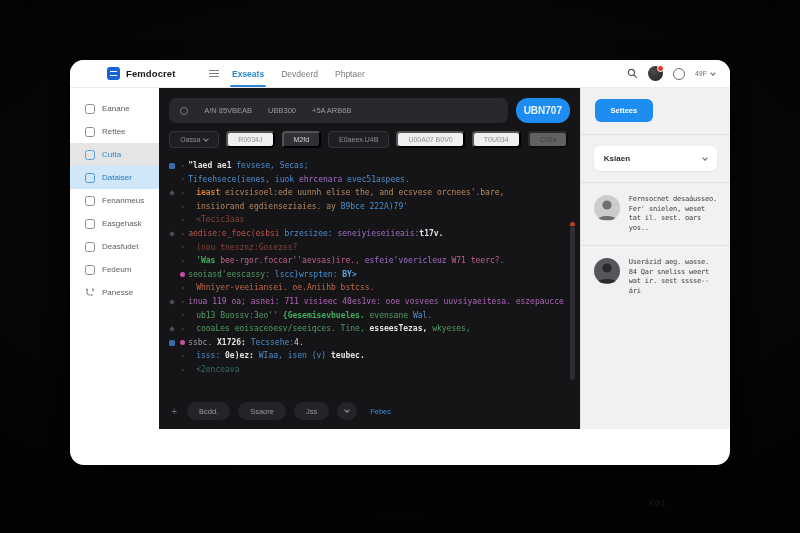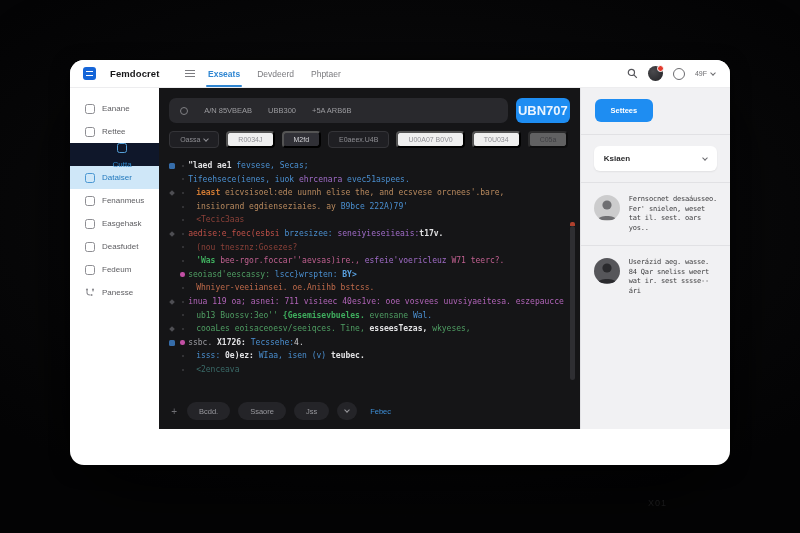--- a/index.html
+++ b/index.html
@@ -19,21 +19,21 @@
   .tl-red { background:#f05044; } .tl-yellow { background:#f8ad29; } .tl-green { background:#2fc343; }
   .tabstrip { flex:1; background:#e9e9ea; display:flex; align-items:stretch; border-bottom:1px solid #dedee0; }
   .btab { display:flex; align-items:center; padding:0 16px; font-size:8.5px; color:#6b6b6e; }
   .btab.active { background:#f5f5f6; color:#1f1f21; font-weight:bold; min-width:78px; }
   .chrome-icons { margin-left:auto; display:flex; align-items:center; gap:9px; padding-right:16px; color:#8f8f92; font-size:7px; }
   .ci-gear { width:7px; height:7px; border:1px dotted #93939a; border-radius:50%; }
   .ci-box { width:6px; height:7px; border:1px solid #93939a; border-radius:1.5px; }
 
   
   .appbar { height:28px; display:flex; align-items:center; background:#fff; border-bottom:1px solid #ededef; }
-  .brand { width:95px; display:flex; align-items:center; gap:14px; padding-left:13px; }
+  .brand { width:95px; display:flex; align-items:center; gap:6px; padding-left:13px;margin-left:24px; }
   .brand-mark { width:13px; height:13px; border-radius:3px; background:#1565d8;
                 background-image:linear-gradient(#fff,#fff),linear-gradient(#fff,#fff);
                 background-size:7px 1.4px,7px 1.4px; background-position:3px 4px,3px 7.5px; background-repeat:no-repeat; }
   .brand-name { font-size:9.5px; font-weight:bold; color:#161618; letter-spacing:.1px; }
   .menu-icon { width:10px; margin-left:20px; display:flex; flex-direction:column; gap:2px; }
   .menu-icon i { display:block; height:1.3px; background:#7c7c80; }
   .nav { display:flex; gap:17px; margin-left:13px; height:100%; align-items:flex-end; }
   .nav-item { font-size:8.5px; color:#7a7a7e; position:relative; height:100%; display:flex; align-items:center; }
   .nav-item.active { color:#2f86d2; font-weight:bold; }
   .nav-item.active::after { content:""; position:absolute; left:-2px; right:-2px; bottom:0; height:2.5px; background:#2f86d2; border-radius:2px; }
@@ -47,30 +47,30 @@
 
   
   .body { display:flex; height:341px; }
   .bottomstrip { height:10px; background:#fff; }
 
   
   .sidebar { width:95px; background:#fff; padding-top:9px; }
   .side-item { height:23px; display:flex; align-items:center; gap:7px; padding-left:15px; font-size:8px; color:#5d5d61; }
   .side-item .ic { width:10px; height:10px; border:1.1px solid #8e8e93; border-radius:2.5px; flex:none; display:flex; align-items:center; justify-content:center; }
   .side-item .ic svg { display:block; }
-  .side-item.a1 { background:#0f172a; color:#2e86c9;flex-direction:column; } .side-item.a1 .ic { border-color:#55a0d8; }
+  .side-item.a1 { background:#e5e5e5; color:#2e86c9; } .side-item.a1 .ic { border-color:#55a0d8; }
   .side-item.a2 { background:#cfe7f8; color:#2379bd; } .side-item.a2 .ic { border-color:#4a97d2; }
   .ic-branch { border:none !important; }
 
   
   .editor { flex:1; background:#151517; display:flex; flex-direction:column; position:relative; }
   .searchrow { display:flex; gap:8px; margin:10px 10px 5px 10px; align-items:center; }
   .searchbox { flex:1; height:25px; background:#29292d; border-radius:7px; display:flex; align-items:center; gap:16px; padding:0 11px; color:#9b9b9f; font-size:7.5px; }
   .sb-icon { width:8px; height:8px; border:1.4px solid #808084; border-radius:50%; flex:none; }
-  .gobtn { width:54px; height:25px; background:#1e8df2; border:none; border-radius:6px; color:#eaf4ff; font-size:13px; font-weight:bold; display:flex; align-items:center; justify-content:center; cursor:pointer; }
+  .gobtn { width:54px; height:25px; background:#1e8df2; border:none; border-radius:12px; color:#eaf4ff; font-size:10px; font-weight:bold; display:flex; align-items:center; justify-content:center; cursor:pointer; }
   .chiprow { display:flex; gap:7px; padding:3px 10px 6px; align-items:center; }
   .chip { height:17px; padding:0 10px; border-radius:4px; font-size:7px; color:#8f8f94; display:flex; align-items:center; gap:4px; white-space:nowrap; }
   .chip-outline { background:#1f1f23; border:1px solid #343438; }
   .chip-solid { background:#303036; color:#d4d4d8; }
   .chip-ghost { }
   .chip-faint { opacity:.35; }
 
   .code { flex:1; padding:5px 16px 2px 7px; font-family:"DejaVu Sans Mono", monospace; font-size:8px; line-height:13.6px; overflow:hidden; }
   .cl { display:flex; align-items:center; white-space:pre; }
   .g1, .g2 { width:11px; flex:none; display:flex; justify-content:center; align-items:center; }

